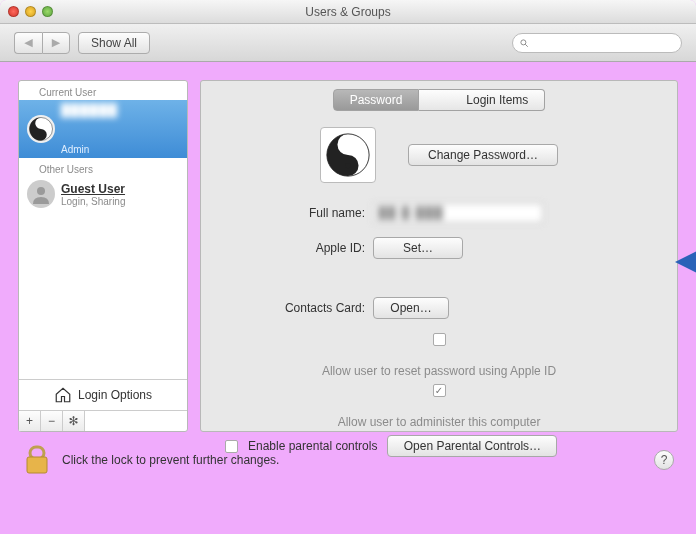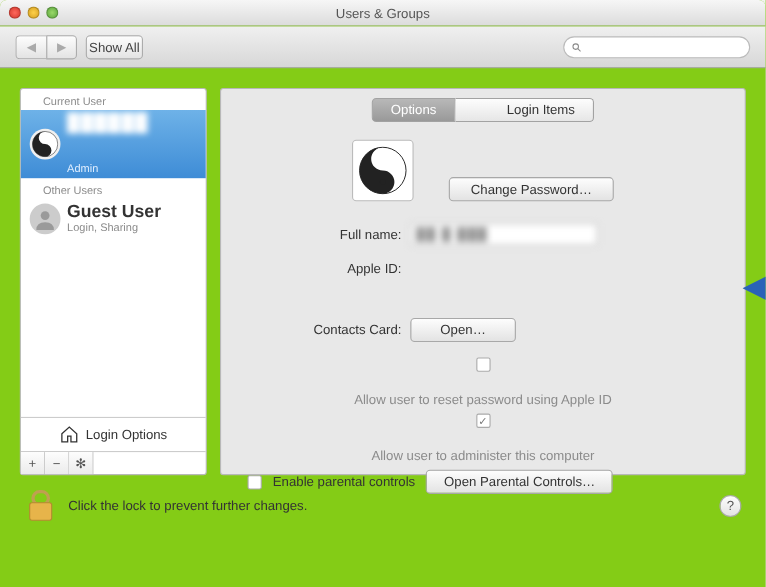--- a/index.html
+++ b/index.html
@@ -1,59 +1,59 @@
 <!DOCTYPE html>
 <html><head>
 <meta charset="utf-8">
 <style>
 * { box-sizing: border-box; margin: 0; padding: 0; }
 body { font-family: "Lucida Grande", "Helvetica Neue", Arial, sans-serif; font-size: 12px; color: #333; background: #fff; }
-.window { width: 696px; height: 534px; background: #84cc16; position: relative; border-radius: 6px 6px 0 0; box-shadow: 0 8px 30px rgba(0,0,0,0.3); margin: 0 auto; }
+.window { width: 696px; height: 534px; background: #f0abfc; position: relative; border-radius: 6px 6px 0 0; box-shadow: 0 8px 30px rgba(0,0,0,0.3); margin: 0 auto; }
 .titlebar { height: 24px; background: linear-gradient(#f6f6f6,#dcdcdc); border-bottom: 1px solid #bcbcbc; display: flex; align-items: center; position: relative; border-radius: 6px 6px 0 0; }
 .traffic { display: flex; gap: 6px; margin-left: 8px; }
 .dot { width: 11px; height: 11px; border-radius: 50%; border: 1px solid rgba(0,0,0,0.2); }
 .dot.red { background: radial-gradient(#ff6a5e,#d4382e); }
 .dot.yellow { background: radial-gradient(#ffd24a,#d6a021); }
 .dot.green { background: radial-gradient(#9cda6a,#5da63f); }
 .win-title { position: absolute; left: 0; right: 0; text-align: center; color: #555; font-size: 12px; }
 .toolbar { height: 38px; background: linear-gradient(#f0f0f0,#d7d7d7); border-bottom: 1px solid #aaa; display: flex; align-items: center; padding: 0 14px; gap: 8px; }
 .navbtns { display: flex; }
 .navbtn { width: 28px; height: 22px; background: linear-gradient(#fdfdfd,#e3e3e3); border: 1px solid #acacac; display: flex; align-items: center; justify-content: center; color: #aaa; font-size: 11px; }
 .navbtn:first-child { border-radius: 4px 0 0 4px; border-right: none; }
 .navbtn:last-child { border-radius: 0 4px 4px 0; }
-.showall { height: 22px; padding: 0 2px; background: linear-gradient(#fdfdfd,#e3e3e3); border: 1px solid #acacac; border-radius: 4px; font-size: 12px; color: #444; display: flex; align-items: center; }
+.showall { height: 22px; padding: 0 12px; background: linear-gradient(#fdfdfd,#e3e3e3); border: 1px solid #acacac; border-radius: 4px; font-size: 12px; color: #444; display: flex; align-items: center; }
 .search { margin-left: auto; width: 170px; height: 20px; background: #fff; border: 1px solid #bbb; border-radius: 10px; display: flex; align-items: center; padding: 0 6px; }
 .search svg { width: 12px; height: 12px; fill: #888; }
 .body-area { padding: 18px 18px 14px; display: flex; flex-direction: column; gap: 12px; }
 .panels { display: flex; gap: 12px; }
 
 .sidebar { width: 170px; height: 352px; background: #fff; border: 1px solid #b8b8b8; border-radius: 3px; display: flex; flex-direction: column; }
 .sb-section-label { font-size: 10px; color: #8b8b8b; padding: 6px 20px 2px; }
 .sb-item { display: flex; align-items: center; gap: 6px; padding: 3px 8px; }
 .sb-item.selected { background: linear-gradient(#6eb2e8,#3e8cd6); color: #fff; }
 .sb-avatar { width: 28px; height: 28px; border-radius: 50%; overflow: hidden; display: flex; align-items: center; justify-content: center; font-size: 22px; background: #f0f0f0; }
 .sb-avatar.gray { background: #ccc; color: #fff; }
-.sb-name { font-size: 16px; font-weight: bold; }
+.sb-name { font-size: 12px; font-weight: bold; text-decoration: underline; }
 .sb-role { font-size: 10px; }
 .sb-item.selected .sb-role { color: #dfeeff; margin-top: 27px; }
 .sb-item .sb-role { color: #8b8b8b; }
 .sb-item.selected .sb-name { color: #fff; }
 .sb-spacer { flex: 1; }
 .sb-divider { border-top: 1px solid #ccc; }
 .login-opts { display: flex; align-items: center; gap: 6px; padding: 6px 8px; justify-content: center; }
 .sb-footer { display: flex; border-top: 1px solid #ccc; }
 .sb-foot-btn { width: 22px; height: 20px; display: flex; align-items: center; justify-content: center; border-right: 1px solid #ccc; background: linear-gradient(#fdfdfd,#ebebeb); font-size: 12px; color: #555; }
 
 .rpanel { flex: 1; height: 352px; background: #e8e8e8; border: 1px solid #b8b8b8; border-radius: 3px; position: relative; padding: 12px 14px; }
 .tabs { display: flex; justify-content: center; margin-bottom: 16px; margin-top: -4px; }
 .tab { padding: 3px 16px; font-size: 12px; border: 1px solid #a2a2a2; background: linear-gradient(#fdfdfd,#e6e6e6); }
 .tab:first-child { border-radius: 4px 0 0 4px; }
 .tab:last-child { border-radius: 0 4px 4px 0; border-left: none; padding-left: 47px; }
 .tab.active { background: linear-gradient(#b8b8b8,#999); color: #fff; }
-.avatar-row { display: flex; align-items: flex-end; gap: 32px; justify-content: center; margin-bottom: 20px; }
+.avatar-row { display: flex; align-items: center; gap: 32px; justify-content: center; margin-bottom: 20px; }
 .big-avatar { width: 56px; height: 56px; background: #fff; border: 1px solid #bbb; border-radius: 4px; display: flex; align-items: center; justify-content: center; font-size: 44px; }
 .mac-btn { height: 22px; padding: 0 12px; background: linear-gradient(#fdfdfd,#e3e3e3); border: 1px solid #a8a8a8; border-radius: 4px; font-size: 12px; color: #333; display: inline-flex; align-items: center; justify-content: center; white-space: nowrap; }
 .form-row { display: flex; align-items: center; gap: 8px; margin-bottom: 14px; }
 .form-label { width: 150px; text-align: right; font-size: 12px; color: #333; }
 .text-input { height: 20px; width: 170px; background: #fff; border: 1px solid #bbb; font-size: 12px; padding: 0 4px; }
 .arrow { position: absolute; left: 474px; top: 166px; }
 .spacer14 { height: 24px; }
 .check-row { display: flex; align-items: center; gap: 18px; margin: 6px 10px; color: #8b8b8b; font-size: 12px; flex-direction: column; }
 .checkbox { width: 13px; height: 13px; background: #fff; border: 1px solid #aaa; border-radius: 2px; display: inline-flex; align-items: center; justify-content: center; font-size: 10px; color: #777; }
 .last-row { display: flex; align-items: center; gap: 10px; margin: 6px 10px; }
@@ -135,21 +135,21 @@
         </div>
         <div class="sb-footer">
           <div class="sb-foot-btn">+</div>
           <div class="sb-foot-btn">−</div>
           <div class="sb-foot-btn">✻</div>
         </div>
       </div>
 
       <div class="rpanel">
         <div class="tabs">
-          <div class="tab active">Options</div>
+          <div class="tab active">Password</div>
           <div class="tab">Login Items</div>
         </div>
 
         <div class="avatar-row">
           <div class="big-avatar">
             <svg class="yinyang" viewBox="0 0 100 100">
                 <circle cx="50" cy="50" r="48" fill="#fff" stroke="#222" stroke-width="2"></circle>
                 <path d="M50 2 A48 48 0 0 0 50 98 A24 24 0 0 0 50 50 A24 24 0 0 1 50 2" fill="#222"></path>
                 <circle cx="50" cy="26" r="6" fill="#fff"></circle>
                 <circle cx="50" cy="74" r="6" fill="#222"></circle>
@@ -158,31 +158,32 @@
           <button class="mac-btn" style="width:150px">Change Password…</button>
         </div>
 
         <div class="form-row">
           <div class="form-label">Full name:</div>
           <input class="text-input blurred" value="██ █ ███" style="">
         </div>
 
         <div class="form-row">
           <div class="form-label">Apple ID:</div>
+          <button class="mac-btn" style="width:90px">Set…</button>
         </div>
 
         <svg class="arrow" width="80" height="30" viewBox="0 0 80 30">
           <polygon points="0,15 22,4 22,10 78,10 78,20 22,20 22,26" fill="#2a62b8"></polygon>
         </svg>
 
         <div class="spacer14"></div>
 
         <div class="form-row">
           <div class="form-label">Contacts Card:</div>
-          <button class="mac-btn" style="width:96px">Open…</button>
+          <button class="mac-btn" style="width:76px">Open…</button>
         </div>
 
         <div class="check-row">
           <span class="checkbox"></span>
           <span>Allow user to reset password using Apple ID</span>
         </div>
         <div class="check-row">
           <span class="checkbox">✓</span>
           <span>Allow user to administer this computer</span>
         </div>

